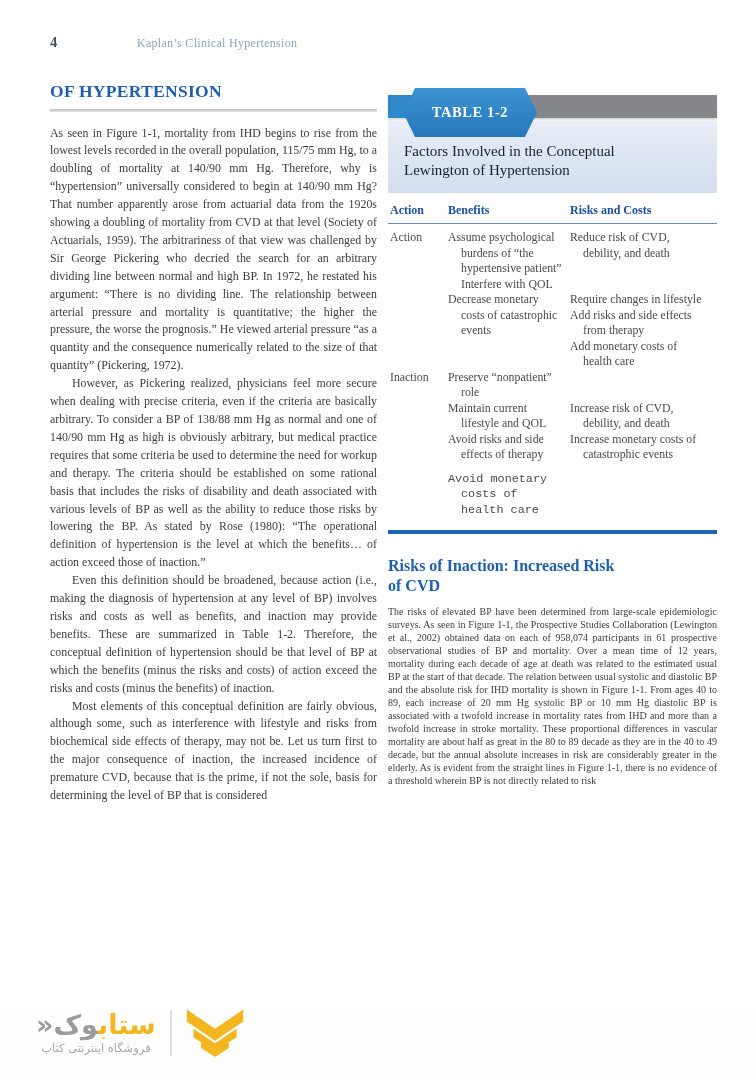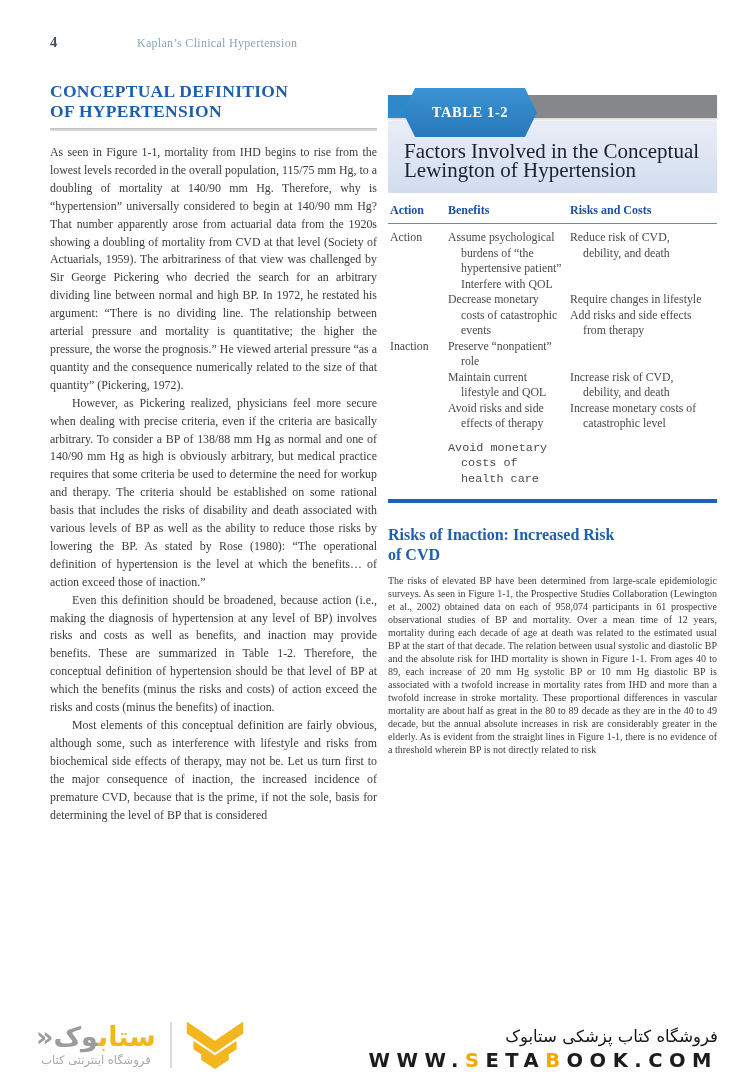--- a/index.html
+++ b/index.html
@@ -27,37 +27,37 @@
   .ribbon-wrap { position:relative; height:33px; }
   .ribbon-bar { position:absolute; top:7px; left:0; right:0; height:23px;
     background:linear-gradient(to right,#2f88ca 0,#2f88ca 40%,#86878b 40%,#86878b 100%);
     box-shadow:0 2px 2px rgba(0,0,0,0.15); }
   .ribbon-badge { position:absolute; top:0; left:15px; width:134px; height:49px;
     background:linear-gradient(180deg,#3c93d3,#2678ba);
     clip-path:polygon(9% 0,91% 0,100% 50%,91% 100%,9% 100%,0 50%);
     display:flex; align-items:center; justify-content:center;
     color:#ffffff; font-weight:bold; font-size:14.5px; letter-spacing:0.6px; }
   .table-title { background:linear-gradient(180deg,#e9eef7 0%,#d2ddee 100%);
-    padding:21px 16px 13px 16px; font-size:21px; line-height:19px; color:#17222f; }
+    padding:21px 16px 13px 16px; font-size:15px; line-height:19px; color:#17222f; }
   .thead { display:grid; grid-template-columns:58px 122px 1fr; padding:10px 2px 5px 2px;
     color:#1a4f9e; font-weight:bold; font-size:12px; border-bottom:1.5px solid #5e8dc6; }
   .tbody { padding:6px 2px 0 2px; font-size:11.8px; line-height:15.5px; color:#4a4a4a; }
   .tgroup { display:grid; grid-template-columns:58px 122px 1fr; }
   .tgroup.gap-above { margin-top:9px;font-family:Liberation Mono, monospace; }
   .tcell { padding-right:8px; }
   .titem { padding-left:13px; text-indent:-13px; }
   .table-bottom-rule { height:4px; background:#1e64b2; margin-top:12px; }
 
   .section-heading { margin-top:22px; color:#1d5fae; font-weight:bold; font-size:16px; line-height:19.5px; }
   .right-paragraphs { margin-top:10px; }
   .right-paragraphs .body-p { font-size:10px; line-height:13px; }
 
   
   .footer { position:absolute; left:0; right:0; bottom:0; height:74px;
-    display:flex; align-items:flex-end; padding:0 38px 8px 36px; box-sizing:border-box;
+    display:flex; align-items:flex-start; padding:0 38px 8px 36px; box-sizing:border-box;
     font-family:"DejaVu Sans", sans-serif; background:#fefefe; }
   .brand { display:flex; align-items:center; }
   .brand-text { text-align:center; }
   .brand-wordmark { direction:rtl; font-size:27px; font-weight:bold; line-height:28px; }
   .wm-primary { color:#f3b61f; }
   .wm-secondary { color:#9b9b9b; }
   .brand-subtitle { direction:rtl; color:#a9a9a9; font-size:11.5px; margin-top:2px; }
   .brand-divider { width:2px; height:46px; background:#dcdcdc; margin:0 12px 0 14px; }
   .brand-emblem { width:62px; height:54px; }
   .footer-right { margin-left:auto; text-align:right; }
@@ -70,21 +70,20 @@
 
 <div class="page">
 
   <div class="header">
     <span class="page-number">4</span>
     <span class="book-title">Kaplan’s Clinical Hypertension</span>
   </div>
 
   <div class="left-col">
     <div class="main-heading" id="main-heading">
-        <div class="heading-line">CONCEPTUAL DEFINITION</div>
         <div class="heading-line">OF HYPERTENSION</div>
       </div>
     <div class="heading-rule"></div>
     <div class="paragraphs" id="left-paragraphs">
         <p class="body-p">As seen in Figure 1-1, mortality from IHD begins to rise from the lowest levels recorded in the overall population, 115/75 mm Hg, to a doubling of mortality at 140/90 mm Hg. Therefore, why is “hypertension” universally considered to begin at 140/90 mm Hg? That number apparently arose from actuarial data from the 1920s showing a doubling of mortality from CVD at that level (Society of Actuarials, 1959). The arbitrariness of that view was challenged by Sir George Pickering who decried the search for an arbitrary dividing line between normal and high BP. In 1972, he restated his argument: “There is no dividing line. The relationship between arterial pressure and mortality is quantitative; the higher the pressure, the worse the prognosis.” He viewed arterial pressure “as a quantity and the consequence numerically related to the size of that quantity” (Pickering, 1972).</p>
         <p class="body-p indent">However, as Pickering realized, physicians feel more secure when dealing with precise criteria, even if the criteria are basically arbitrary. To consider a BP of 138/88 mm Hg as normal and one of 140/90 mm Hg as high is obviously arbitrary, but medical practice requires that some criteria be used to determine the need for workup and therapy. The criteria should be established on some rational basis that includes the risks of disability and death associated with various levels of BP as well as the ability to reduce those risks by lowering the BP. As stated by Rose (1980): “The operational definition of hypertension is the level at which the benefits… of action exceed those of inaction.”</p>
         <p class="body-p indent">Even this definition should be broadened, because action (i.e., making the diagnosis of hypertension at any level of BP) involves risks and costs as well as benefits, and inaction may provide benefits. These are summarized in Table 1-2. Therefore, the conceptual definition of hypertension should be that level of BP at which the benefits (minus the risks and costs) of action exceed the risks and costs (minus the benefits) of inaction.</p>
         <p class="body-p indent">Most elements of this conceptual definition are fairly obvious, although some, such as interference with lifestyle and risks from biochemical side effects of therapy, may not be. Let us turn first to the major consequence of inaction, the increased incidence of premature CVD, because that is the prime, if not the sole, basis for determining the level of BP that is considered</p>
       </div>
   </div>
@@ -116,38 +115,39 @@
             </div>
           </div>
           <div class="tgroup">
             <div class="tcell action-cell"></div>
             <div class="tcell benefits-cell">
               <div class="titem">Decrease monetary costs of catastrophic events</div>
             </div>
             <div class="tcell risks-cell">
               <div class="titem">Require changes in lifestyle</div>
               <div class="titem">Add risks and side effects from therapy</div>
+              <div class="titem">Add monetary costs of health care</div>
             </div>
           </div>
           <div class="tgroup">
             <div class="tcell action-cell">Inaction</div>
             <div class="tcell benefits-cell">
               <div class="titem">Preserve “nonpatient” role</div>
             </div>
             <div class="tcell risks-cell"></div>
           </div>
           <div class="tgroup">
             <div class="tcell action-cell"></div>
             <div class="tcell benefits-cell">
               <div class="titem">Maintain current lifestyle and QOL</div>
               <div class="titem">Avoid risks and side effects of therapy</div>
             </div>
             <div class="tcell risks-cell">
               <div class="titem">Increase risk of CVD, debility, and death</div>
-              <div class="titem">Increase monetary costs of catastrophic level</div>
+              <div class="titem">Increase monetary costs of catastrophic events</div>
             </div>
           </div>
           <div class="tgroup gap-above">
             <div class="tcell action-cell"></div>
             <div class="tcell benefits-cell">
               <div class="titem">Avoid monetary costs of health care</div>
             </div>
             <div class="tcell risks-cell"></div>
           </div>
         </div>
@@ -171,19 +171,15 @@
         </div>
         <div class="brand-subtitle">فروشگاه اینترنتی کتاب</div>
       </div>
       <div class="brand-divider"></div>
       <svg class="brand-emblem" viewBox="0 0 100 90" xmlns="http://www.w3.org/2000/svg">
         <path d="M3 6 L50 38 L97 6 L97 26 L50 58 L3 26 Z" fill="#f3b61f"></path>
         <path d="M14 38 L50 62 L86 38 L86 52 L50 76 L14 52 Z" fill="#f3b61f"></path>
         <path d="M27 60 L50 75 L73 60 L73 70 L50 85 L27 70 Z" fill="#f3b61f"></path>
       </svg>
     </div>
-    <div class="footer-right">
-      <div class="footer-tagline">فروشگاه کتاب پزشکی ستابوک</div>
-      <div class="footer-url" id="footer-url"><span class="url-plain">WWW.</span><span class="url-accent">S</span><span class="url-plain">ETA</span><span class="url-accent">B</span><span class="url-plain">OOK.COM</span></div>
-    </div>
   </div>
 
 </div>
 
 </body></html>

